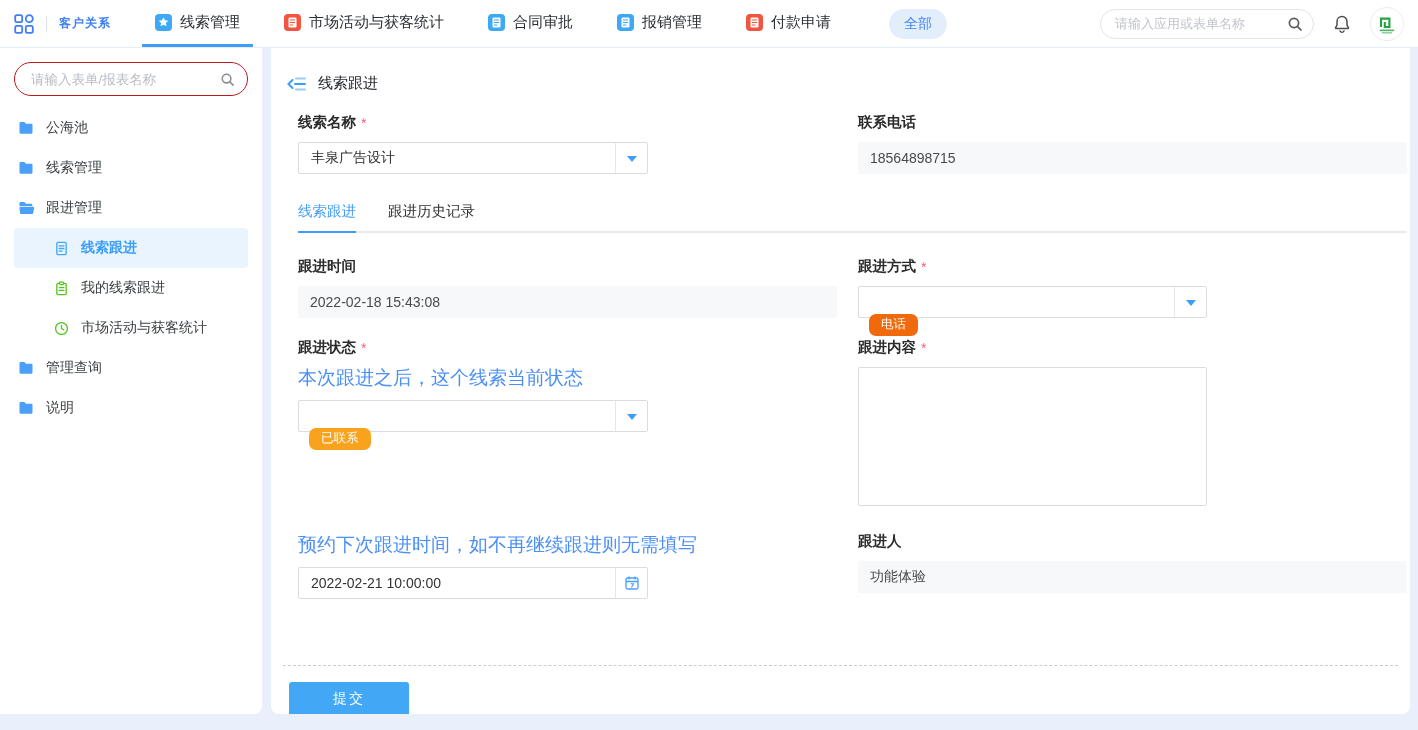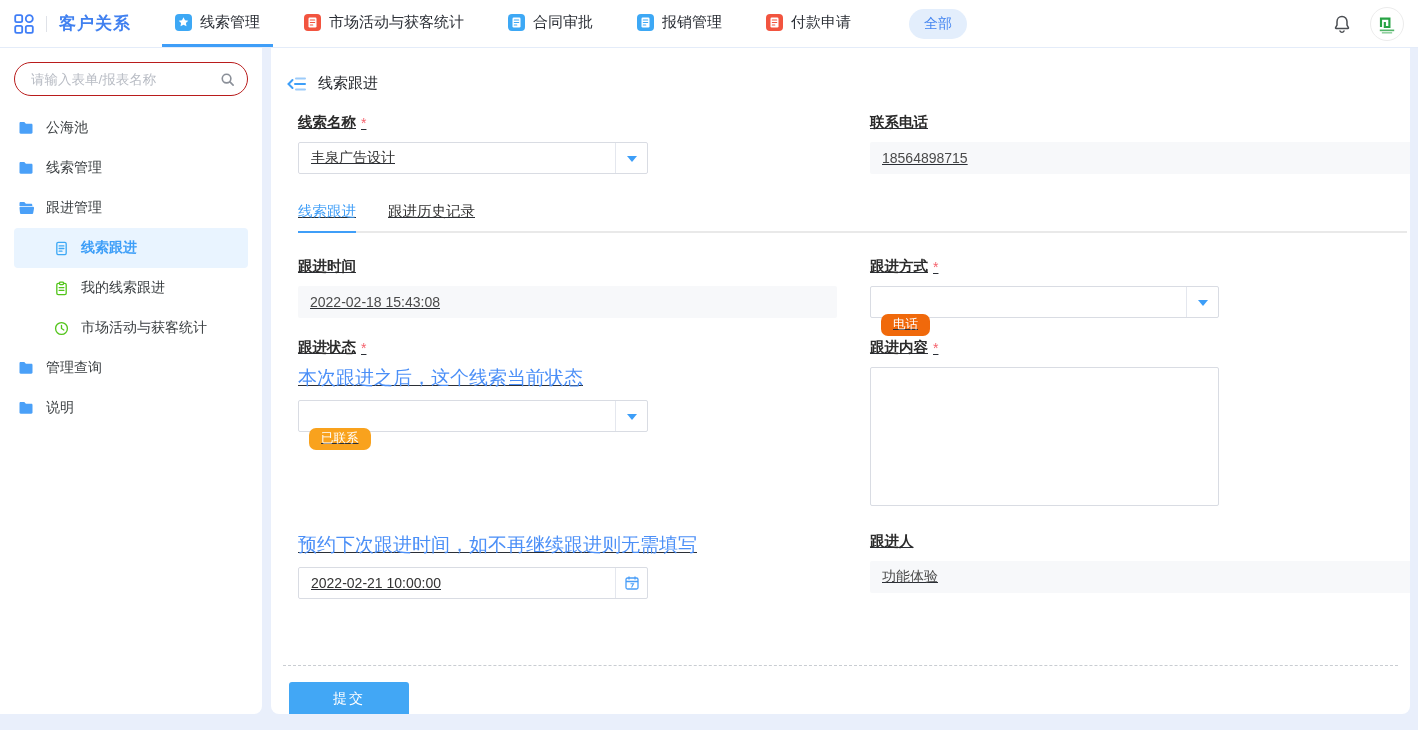--- a/index.html
+++ b/index.html
@@ -10,21 +10,21 @@
     color:#2b2f36;
     overflow:hidden;
   }
   
   .topnav {
     height:48px; background:#fff; display:flex; align-items:stretch;
     padding:0 14px; border-bottom:1px solid #e4ecf9;
   }
   .topnav .left { display:flex; align-items:center; gap:12px; }
   .v-divider { width:1px; height:16px; background:#dfe2e8; }
-  .workspace { color:#4080f0; font-size:17px; font-weight:700; letter-spacing:1px; }
+  .workspace { color:#4080f0; font-size:12px; font-weight:700; letter-spacing:1px; }
   .nav-tabs { display:flex; align-items:stretch; margin-left:22px; }
   .nav-tab {
     display:flex; align-items:center; gap:8px; padding:0 13px; margin:0 9px;
     font-size:15px; color:#2b2f36; cursor:pointer; border-bottom:3px solid transparent;
   }
   .nav-tab.active { border-bottom-color:#3f9ef8; }
   .app-ic { width:17px; height:17px; display:inline-flex; }
   .pill-all {
     align-self:center; margin-left:36px; background:#e3eefc; color:#4485f0;
     font-size:14px; padding:6px 15px; border-radius:16px; cursor:pointer; white-space:nowrap;
@@ -70,22 +70,22 @@
   .side-item.child { padding-left:53px; }
   .side-item.selected {
     margin:0 14px; padding-left:39px; background:#e9f4ff; border-radius:4px;
     color:#3d9ef8; font-weight:700;
   }
   .side-item .ic { display:inline-flex; width:16px; justify-content:center; }
   
   .main-header { display:flex; align-items:center; gap:11px; padding:26px 0 0 16px; }
   .page-title { font-size:15px; color:#24272c; }
   .form-grid {
-    display:grid; grid-template-columns:539px 549px; column-gap:33px;
-    padding:20px 0 0 27px; align-items:start;text-decoration:underline;
+    display:grid; grid-template-columns:539px 549px; column-gap:21px;
+    padding:20px 0 0 27px; align-items:start;
   }
   .fld-label {
     font-size:14.5px; font-weight:700; color:#2b2b2b; margin-bottom:10px;
     display:flex; align-items:center;
   }
   .req { color:#f5616c; margin-left:5px; font-weight:400; font-size:14px; }
   .readonly-field {
     height:32px; background:#f7f8fa; border-radius:2px; display:flex; align-items:center;
     padding:0 12px; font-size:14px; color:#4a4a4a;
   }
@@ -198,20 +198,29 @@
             <path d="M6.3 6h4.4M6.3 8.5h4.4M6.3 11h2.5" stroke="#f2543f" stroke-width="1.1" stroke-linecap="round"></path>
           </svg>
       </span>
       <span>付款申请</span>
     </div>
   </div>
 
   <span class="pill-all">全部</span>
 
   <div class="right">
+    <div class="search-pill">
+      <input type="text" placeholder="请输入应用或表单名称" style="">
+      <span class="app-ic" style="width:16px;height:16px">
+        <svg viewBox="0 0 16 16" fill="none" stroke="#55585e" stroke-width="1.7" stroke-linecap="round">
+          <circle cx="7" cy="7" r="4.6"></circle>
+            <path d="M10.6 10.6 14 14"></path>
+        </svg>
+      </span>
+    </div>
     <span class="app-ic" style="width:20px;height:22px">
       <svg viewBox="0 0 20 20" fill="none" stroke="#4a4d52" stroke-width="1.5" stroke-linecap="round">
         <path d="M10 2.5c-3 0-5 2.3-5 5.2V11l-1.4 2.6c-.2.4 0 .9.5.9h11.8c.5 0 .7-.5.5-.9L15 11V7.7c0-2.9-2-5.2-5-5.2Z"></path>
         <path d="M8 17a2.2 2.2 0 0 0 4 0"></path>
       </svg>
     </span>
     <span class="avatar">
       <svg viewBox="0 0 20 20" width="24" height="24">
         <path d="M5 12.5v-7h7v7H8.2V8.3" fill="none" stroke="#27a344" stroke-width="1.8"></path>
         <rect x="4" y="14.6" width="12" height="1.4" fill="#27a344" opacity="0.8"></rect>

